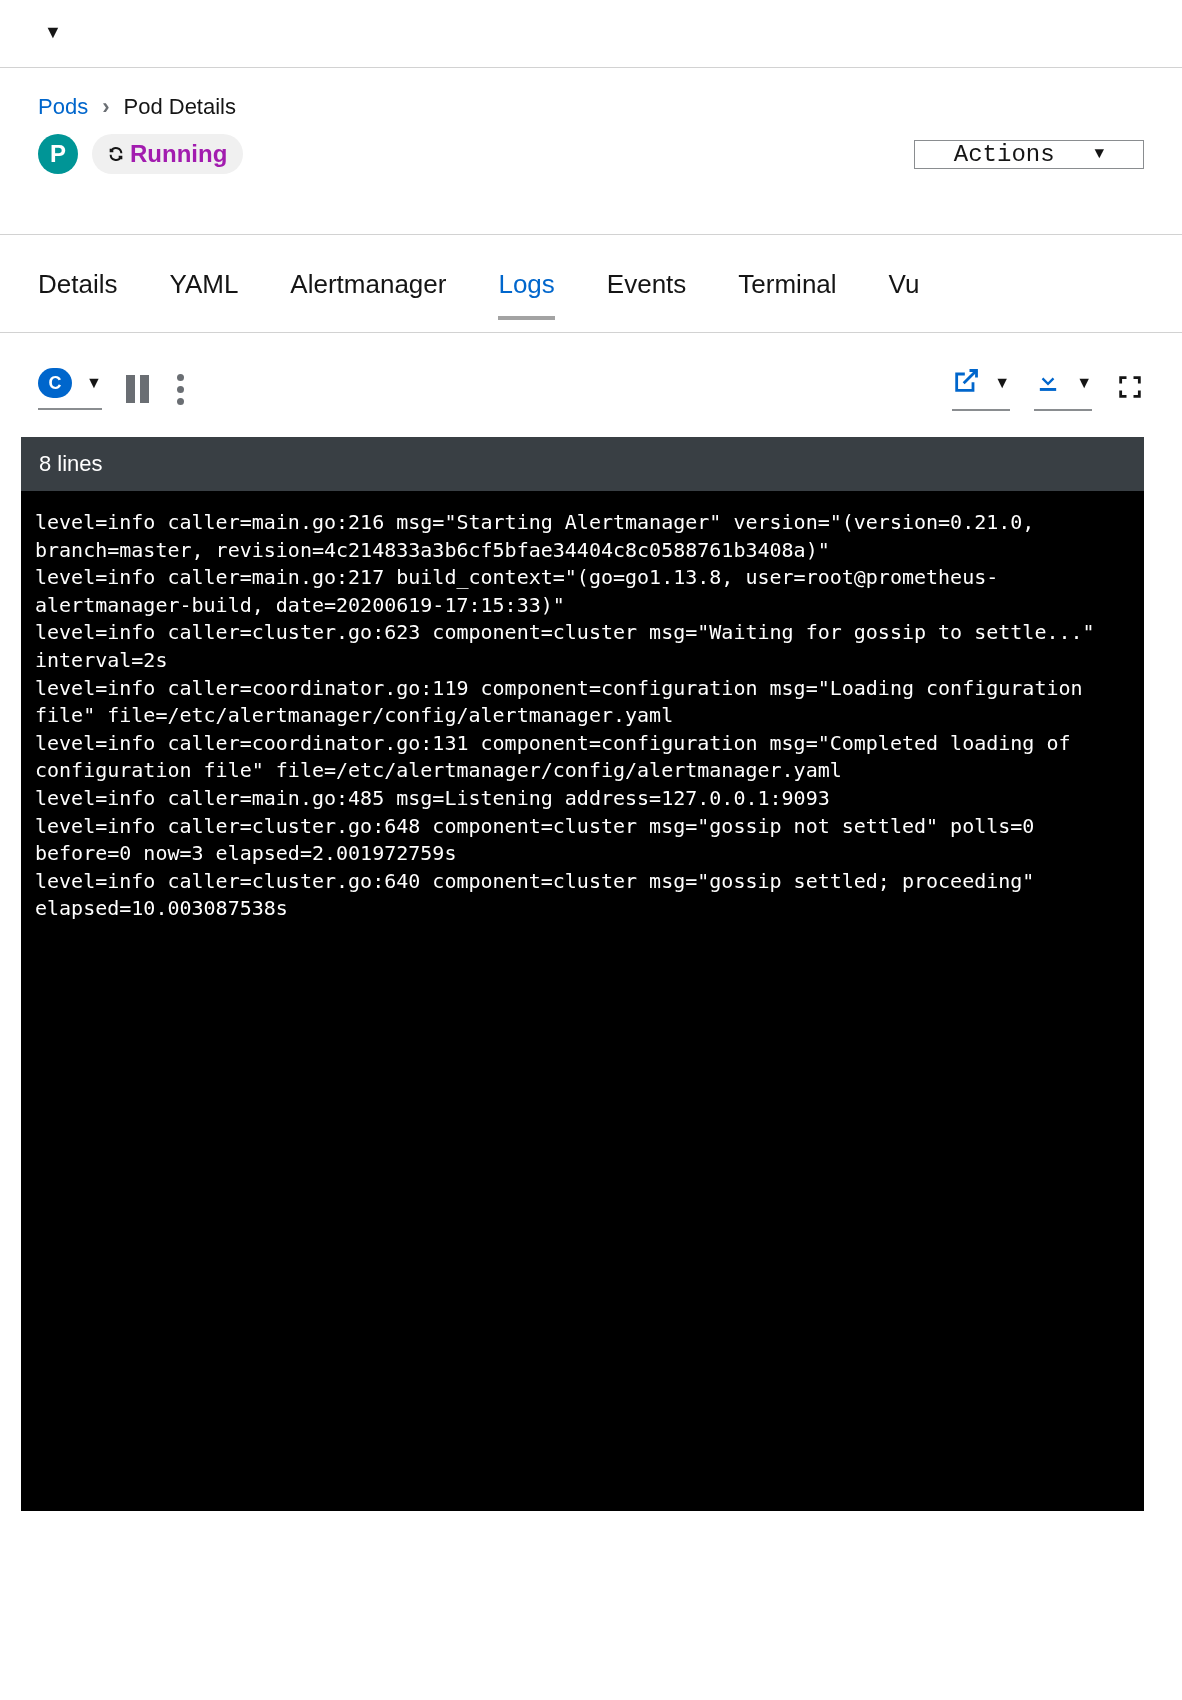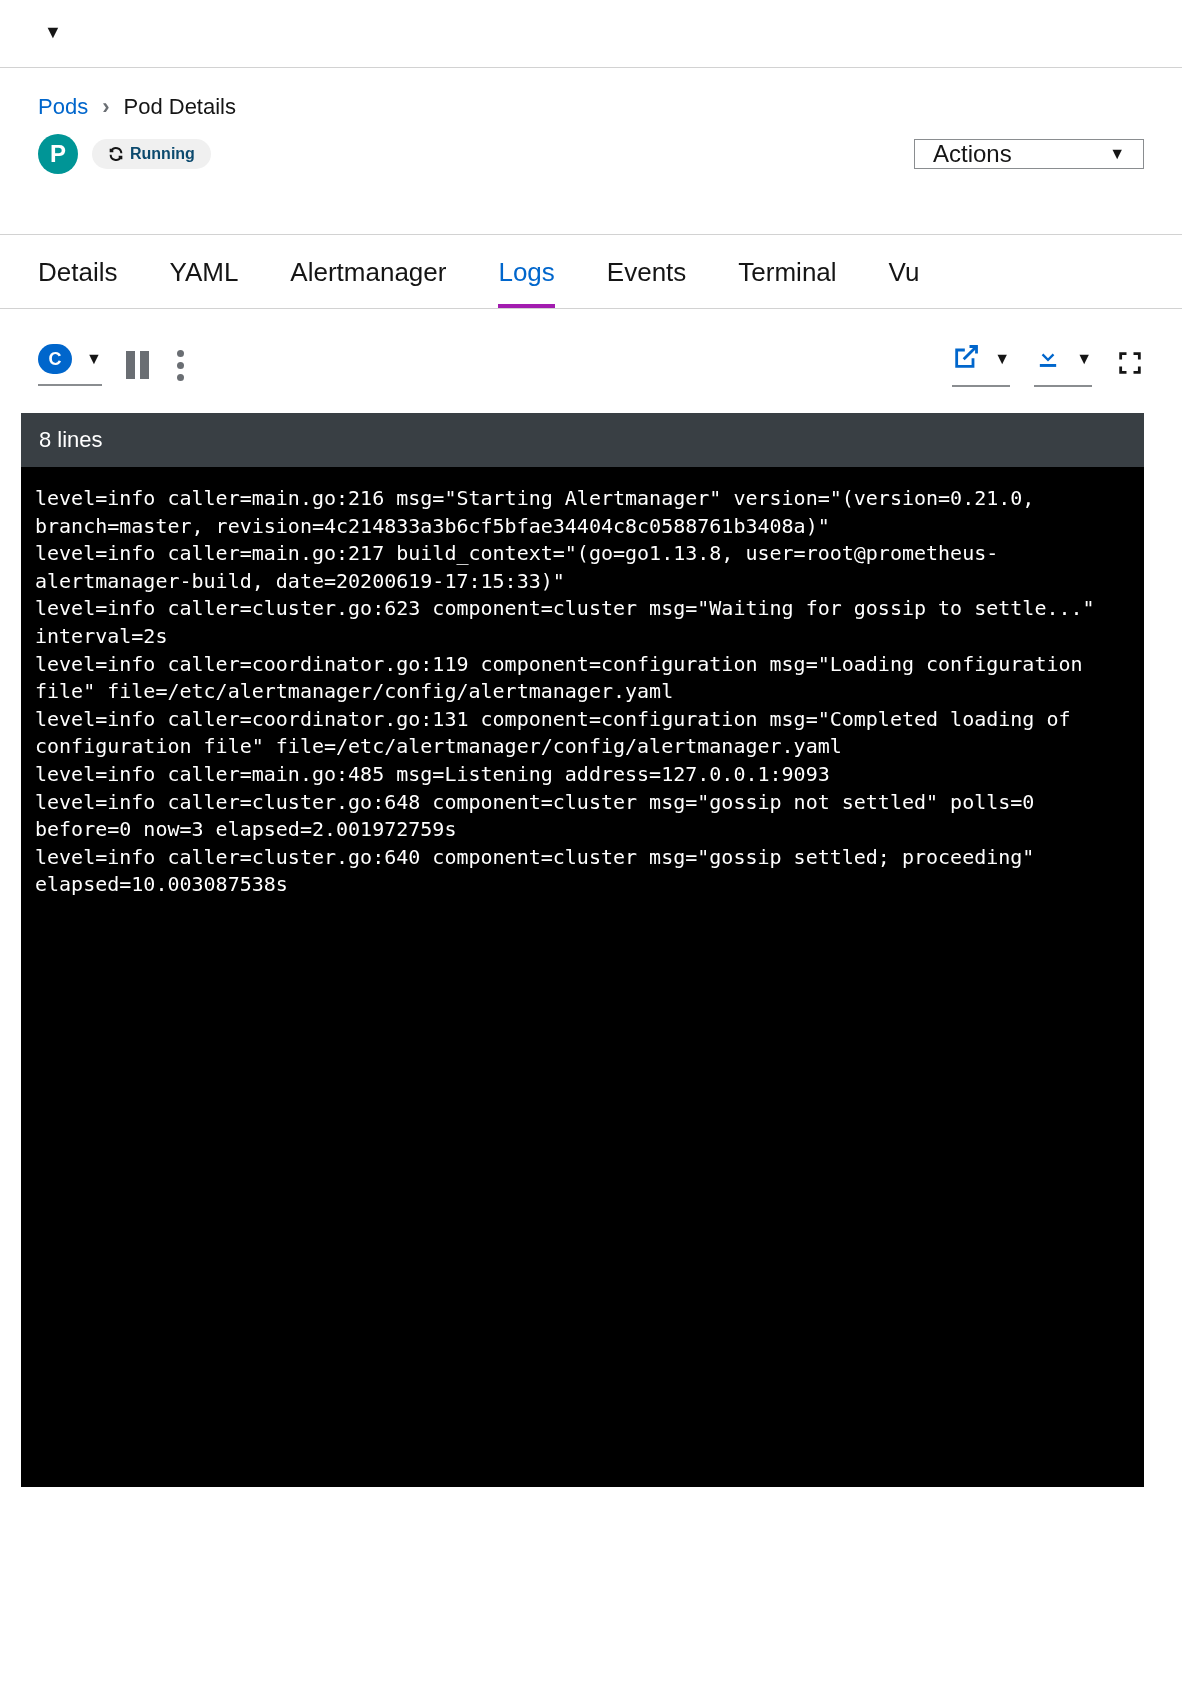--- a/index.html
+++ b/index.html
@@ -46,54 +46,55 @@
   .pod-title {
     font-size: 40px;
     font-weight: 600;
     letter-spacing: -0.5px;
   }
   .status-pill {
     display: flex; align-items: center; gap: 6px;
     background: #f0f0f0;
     border-radius: 999px;
     padding: 6px 16px;
-    font-size: 16px;
+    font-size: 24px;
     font-weight: 600;
-    color: #0c4a6e;
+    color: #a21caf;
   }
   .status-pill svg { width: 16px; height: 16px; }
   .actions-dd {
     margin-left: auto;
     border: 1px solid #8a8d90;
     padding: 0 18px;
     font-size: 24px;
     display: flex; align-items: center; gap: 40px;
     min-width: 230px;
-    justify-content: space-between;
+    justify-content: center;
+    font-family: Liberation Mono, monospace;
   }
   .actions-dd .caret { font-size: 16px; }
   .tabs {
     margin-top: 60px;
     border-top: 1px solid #d2d2d2;
     border-bottom: 1px solid #d2d2d2;
     display: flex;
     gap: 52px;
-    padding: 0 38px;
+    padding: 12px 38px;
     font-size: 26px;
     overflow: hidden;
   }
   .tab {
     padding: 22px 0 20px 0;
     color: #151515;
     cursor: pointer;
     white-space: nowrap;
   }
   .tab.active {
     color: #06c;
-    border-bottom: 4px solid #a21caf;
+    border-bottom: 4px solid #a3a3a3;
     padding-bottom: 16px;
   }
   .toolbar {
     display: flex;
     align-items: center;
     padding: 34px 38px 26px 38px;
     gap: 24px;
   }
   .toolbar .cluster { display: flex; align-items: center; gap: 24px; }
   .toolbar .spacer { flex: 1; }

